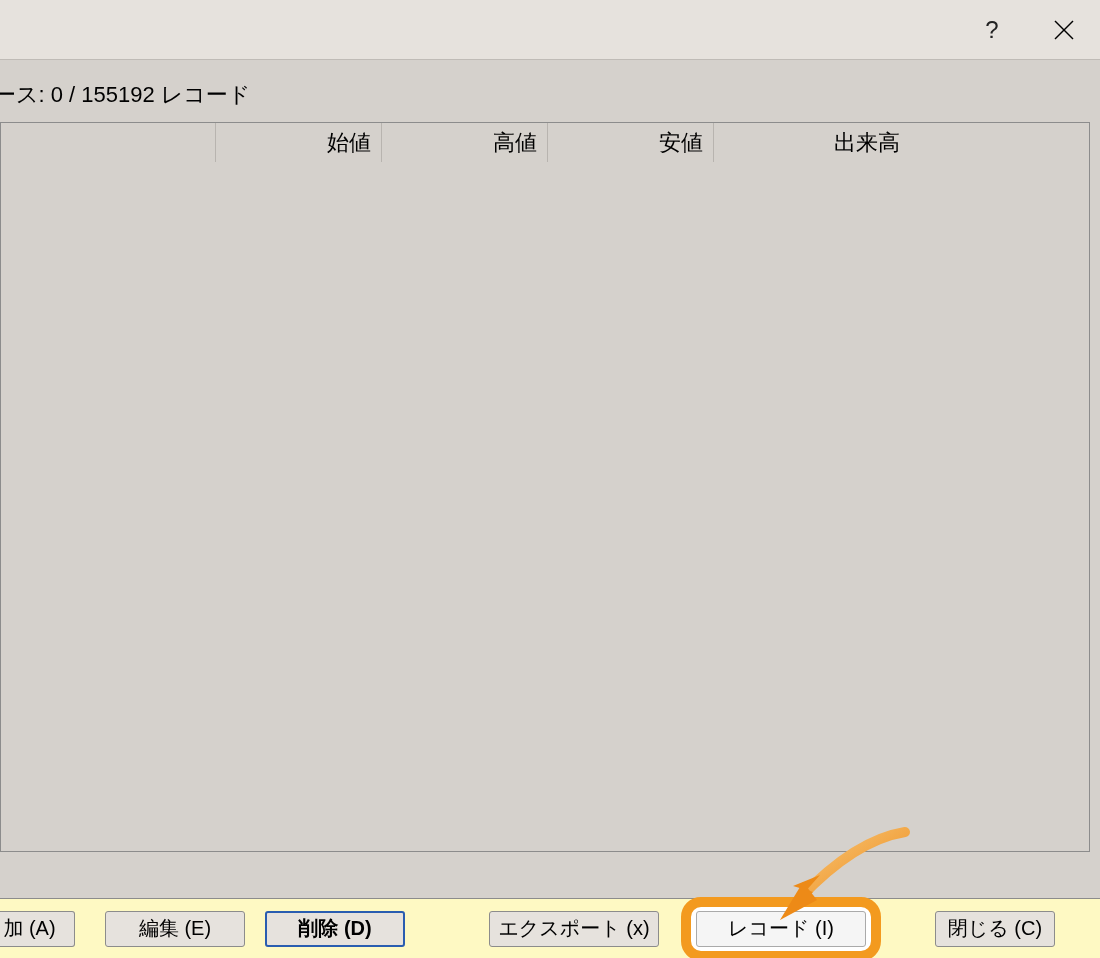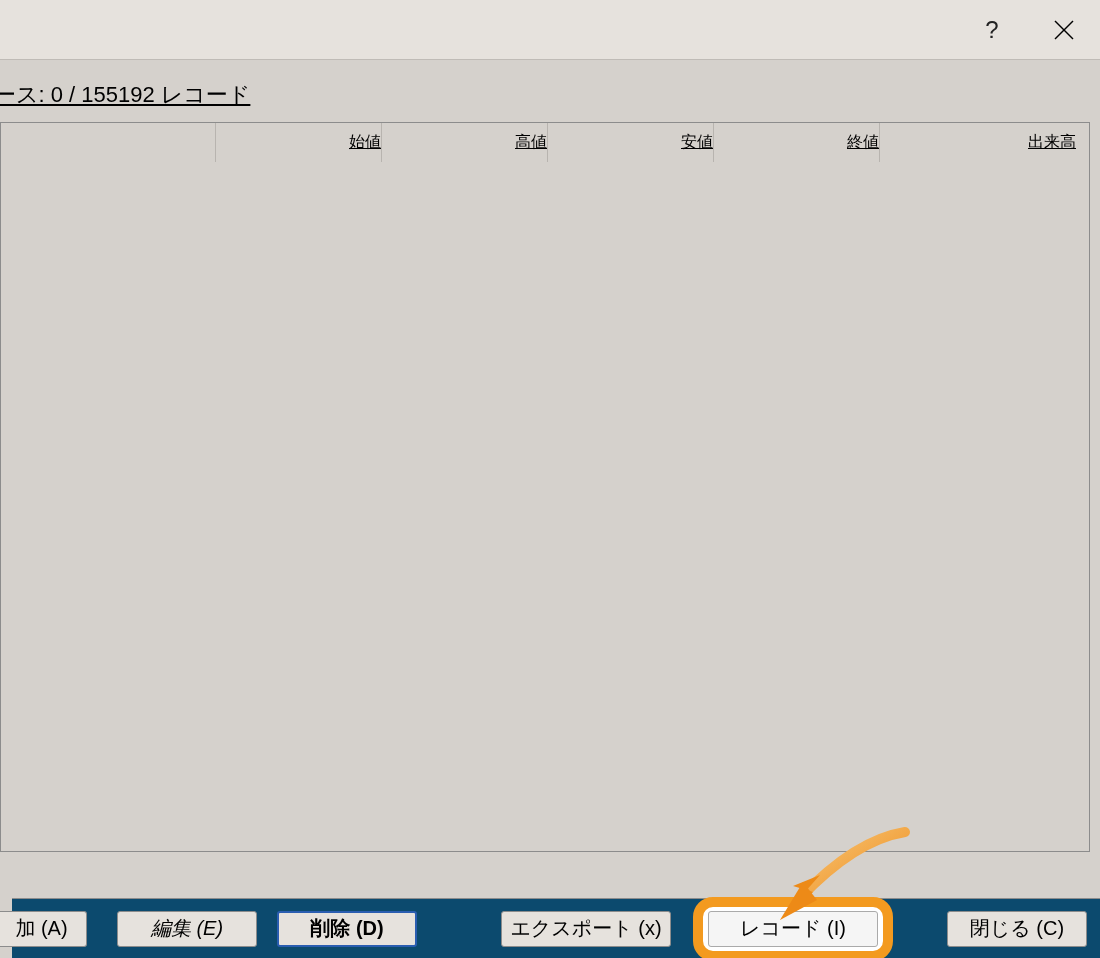--- a/index.html
+++ b/index.html
@@ -27,21 +27,20 @@
       font-size: 22px;
       color: #222;
       cursor: default;
     }
     .titlebar-btn.help { font-size: 24px; font-weight: 500; }
     .titlebar-btn.close svg { width: 22px; height: 22px; }
     .titlebar-btn.close svg line { stroke: #000; stroke-width: 1.5; }
     .content {
       position: relative;
       height: 838px;
-      text-decoration: underline;
     }
     .status-line {
       font-size: 22px;
       color: #000;
       padding: 20px 0 12px 0;
       margin-left: -6px;
     }
     .table-frame {
       margin: 0 10px 0 0;
       border: 1px solid #8c8c8c;
@@ -54,61 +53,62 @@
       background: #d5d1cc;
       border-bottom: 1px solid transparent;
       display: flex;
     }
     .th {
       height: 100%;
       border-right: 1px solid #b8b4af;
       display: flex;
       align-items: center;
       justify-content: flex-end;
-      font-size: 16px;
+      padding-right: 10px;
+      font-size: 22px;
       color: #000;
     }
     .th.first { width: 215px; }
     .th.col1 { width: 166px; }
     .th.col2 { width: 166px; }
     .th.col3 { width: 166px; text-align: right; }
     .th.col4 { width: 166px; }
     .th.col5 { width: 196px; border-right: none; }
     .table-body { height: calc(100% - 40px); }
     .button-row {
       position: absolute;
-      left: 12px;
+      left: 0;
       right: 0;
       bottom: 0;
       height: 60px;
       border-top: 1px solid #8c8c8c;
-      background: #0c4a6e;
+      background: #fef9c3;
       display: flex;
       align-items: center;
     }
     .btn {
       height: 36px;
       border: 1px solid #8c8c8c;
       background: #e6e2dd;
       font-size: 20px;
       font-family: inherit;
       color: #000;
       padding: 0 10px;
       border-radius: 3px;
       display: flex;
       align-items: center;
       justify-content: center;
       cursor: default;
       white-space: nowrap;
     }
     .btn.add { width: 90px; margin-left: -15px; border-left: none; border-radius: 0 3px 3px 0;}
-    .btn.edit { width: 140px; margin-left: 30px; font-style: italic; }
+    .btn.edit { width: 140px; margin-left: 30px; }
     .btn.delete { width: 140px; margin-left: 20px; border: 2px solid #2a5db0; font-weight: bold; }
     .btn.export { width: 170px; margin-left: 84px; }
-    .btn.close-btn { width: 140px; margin-left: 54px; }
+    .btn.close-btn { width: 120px; margin-left: 54px; }
     .import-wrap {
       position: relative;
       margin-left: 22px;
       width: 200px;
       height: 64px;
       display: flex;
       align-items: center;
       justify-content: center;
       margin-top: -4px;
       margin-bottom: -4px;
@@ -153,21 +153,20 @@
 
 <div class="content">
   <div class="status-line">ース: 0 / 155192 レコード</div>
 
   <div class="table-frame">
     <div class="table-header">
       <div class="th first"></div>
       <div class="th col1">始値</div>
       <div class="th col2">高値</div>
       <div class="th col3">安値</div>
-      <div class="th col4">終値</div>
       <div class="th col5">出来高</div>
     </div>
     <div class="table-body"></div>
   </div>
 
   <svg class="arrow-svg" viewBox="0 0 180 120">
     <defs>
       <linearGradient id="ag" x1="0%" y1="0%" x2="100%" y2="100%">
         <stop offset="0%" stop-color="#f8c77a"></stop>
         <stop offset="100%" stop-color="#ed8a17"></stop>

